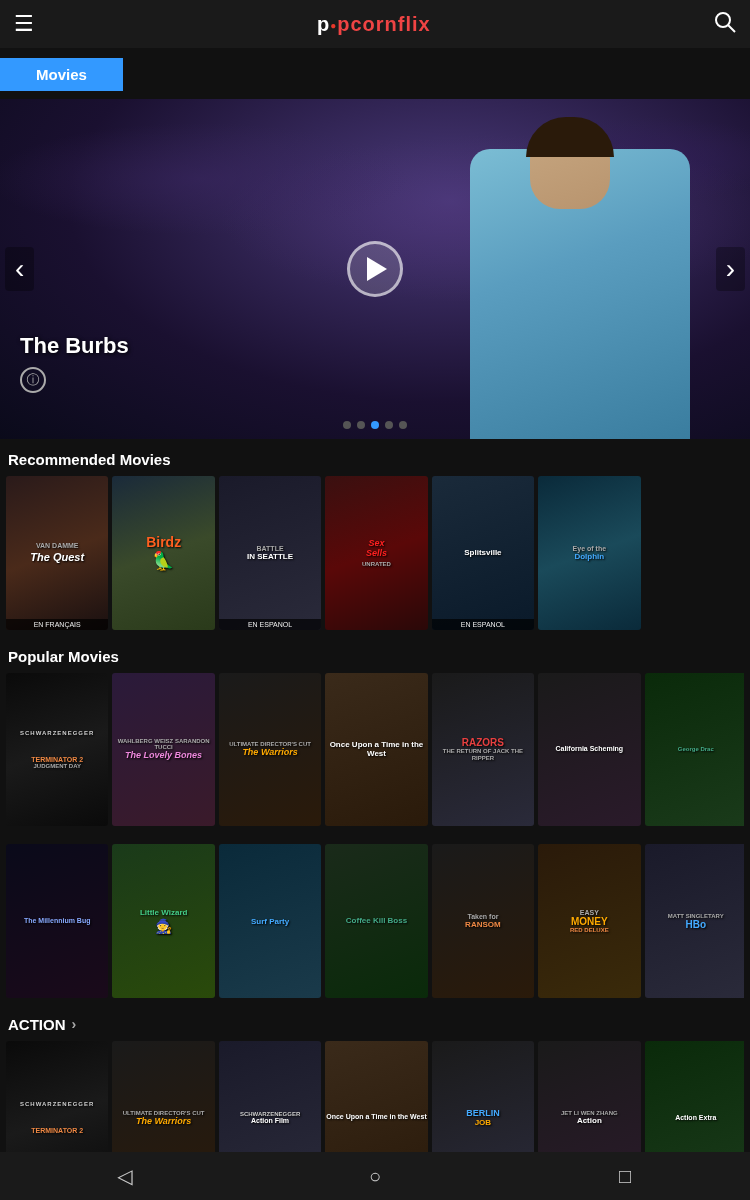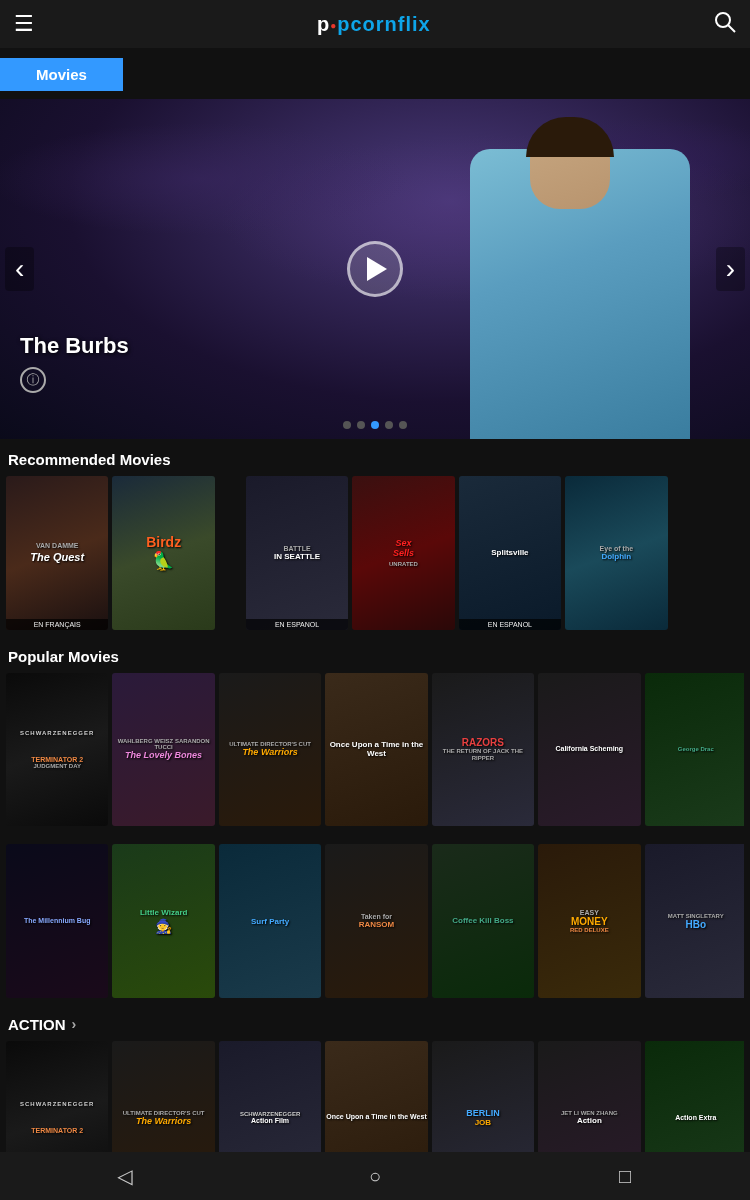--- a/index.html
+++ b/index.html
@@ -242,21 +242,21 @@
     }
   </style>
 </head>
 <body>
 
 <div class="header">
   <div style="font-size:22px;cursor:pointer;color:#fff;">
     <span>☰</span>
   </div>
   <div style="font-size:20px;font-weight:bold;letter-spacing:1px;">
-    <span style="color:#fff;">p</span><span style="color:#e8372a;font-size:10px;vertical-align:middle;">●</span><span style="color:#0ea5e9;">pcornflix</span>
+    <span style="color:#fff;">p</span><span style="color:#e8372a;font-size:10px;vertical-align:middle;">●</span><span style="color:#ef4444;">pcornflix</span>
   </div>
   <div style="font-size:20px;cursor:pointer;color:#fff;">
     <svg width="22" height="22" viewBox="0 0 22 22">
       <circle cx="9" cy="9" r="7" stroke="#fff" stroke-width="2" fill="none"></circle>
       <line x1="14" y1="14" x2="21" y2="21" stroke="#fff" stroke-width="2"></line>
     </svg>
   </div>
 </div>
 
 <div class="tabs">
@@ -310,21 +310,21 @@
 
     <div class="movie-card card-birdz" style="flex:0 0 calc(100%/7 - 3px);">
       <div class="movie-card-inner">
         <div>
           <div style="font-size:14px;color:#ff6020;font-weight:bold;">Birdz</div>
           <div style="font-size:18px;">🦜</div>
         </div>
       </div>
     </div>
 
-    <div class="movie-card card-battle" style="flex:0 0 calc(100%/7 - 3px);margin-left:27px;">
+    <div class="movie-card card-battle" style="flex:0 0 calc(100%/7 - 3px);">
       <div class="movie-card-inner">
         <div>
           <div style="font-size:7px;color:#aaa;">BATTLE</div>
           <div style="font-size:8px;font-weight:bold;color:#fff;">IN SEATTLE</div>
         </div>
       </div>
       <div class="movie-label">EN ESPANOL</div>
     </div>
 
     <div class="movie-card card-sexsells" style="flex:0 0 calc(100%/7 - 3px);">
@@ -434,32 +434,32 @@
         </div>
       </div>
     </div>
     <div class="movie-card card-surfparty" style="flex:0 0 calc(100%/7 - 3px);">
       <div class="movie-card-inner">
         <div>
           <div style="font-size:8px;font-weight:bold;color:#4af;">Surf Party</div>
         </div>
       </div>
     </div>
+    <div class="movie-card card-coffee" style="flex:0 0 calc(100%/7 - 3px);">
+      <div class="movie-card-inner">
+        <div>
+          <div style="font-size:8px;font-weight:bold;color:#4a8;line-height:1.2;">Coffee Kill Boss</div>
+        </div>
+      </div>
+    </div>
     <div class="movie-card card-ransom" style="flex:0 0 calc(100%/7 - 3px);">
       <div class="movie-card-inner">
         <div>
           <div style="font-size:7px;color:#aaa;">Taken for</div>
           <div style="font-size:8px;font-weight:bold;color:#e84;">RANSOM</div>
-        </div>
-      </div>
-    </div>
-    <div class="movie-card card-coffee" style="flex:0 0 calc(100%/7 - 3px);">
-      <div class="movie-card-inner">
-        <div>
-          <div style="font-size:8px;font-weight:bold;color:#4a8;line-height:1.2;">Coffee Kill Boss</div>
         </div>
       </div>
     </div>
     <div class="movie-card card-easymoney" style="flex:0 0 calc(100%/7 - 3px);">
       <div class="movie-card-inner">
         <div>
           <div style="font-size:7px;color:#aaa;">EASY</div>
           <div style="font-size:10px;font-weight:bold;color:#fa0;">MONEY</div>
           <div style="font-size:6px;color:#e84;">RED DELUXE</div>
         </div>

